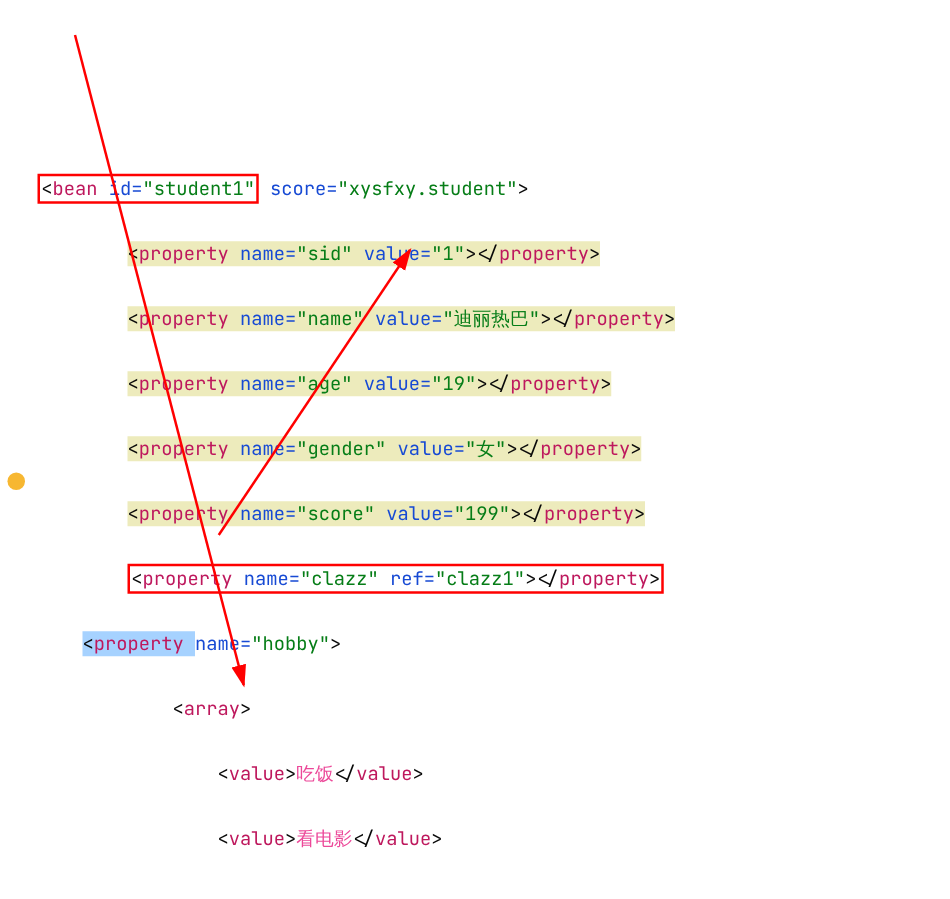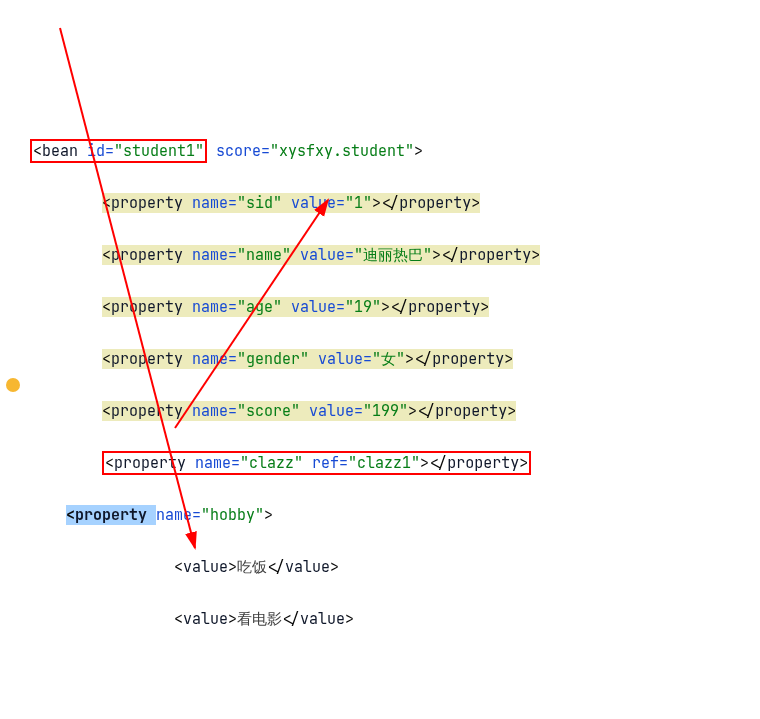--- a/index.html
+++ b/index.html
@@ -8,26 +8,26 @@
     font-family: "JetBrains Mono", "Consolas", "Menlo", monospace;
     font-size: 15px;
     line-height: 26px;
     background: #ffffff;
     color: #080808;
     position: relative;
     white-space: pre;
   }
   .line { display: block; white-space: pre; }
   .punct  { color: #080808; }
-  .tag    { color: #0f172a; }
+  .tag    { color: #be185d; }
   .attr   { color: #174AD4; }
   .val    { color: #067D17; }
-  .txt    { color: #404040; }
+  .txt    { color: #ec4899; }
   .hl     { background: #EDEBBC; }
-  .hl2    { background: #A6D2FF; font-weight: bold; }
+  .hl2    { background: #A6D2FF; }
   .redbox { border: 2px solid #FF0000; outline-offset: 0; padding: 0 1px; }
   .gutter-bulb {
     position: absolute;
     left: 6px;
     top: 378px;
     width: 14px; height: 14px;
     background: #f7b731;
     border-radius: 50%;
   }
   svg.arrows {
@@ -43,20 +43,21 @@
 
 <div>
 <span class="line"><span class="redbox"><span class="punct">&lt;</span><span class="tag">bean </span><span class="attr">id=</span><span class="val">"student1"</span></span><span class="attr"> score=</span><span class="val">"xysfxy.student"</span><span class="punct">&gt;</span></span>
 <span class="line">        <span class="hl"><span class="punct">&lt;</span><span class="tag">property </span><span class="attr">name=</span><span class="val">"sid"</span><span class="attr"> value=</span><span class="val">"1"</span><span class="punct">&gt;</span><span class="punct">&lt;/</span><span class="tag">property</span><span class="punct">&gt;</span></span></span>
 <span class="line">        <span class="hl"><span class="punct">&lt;</span><span class="tag">property </span><span class="attr">name=</span><span class="val">"name"</span><span class="attr"> value=</span><span class="val">"迪丽热巴"</span><span class="punct">&gt;</span><span class="punct">&lt;/</span><span class="tag">property</span><span class="punct">&gt;</span></span></span>
 <span class="line">        <span class="hl"><span class="punct">&lt;</span><span class="tag">property </span><span class="attr">name=</span><span class="val">"age"</span><span class="attr"> value=</span><span class="val">"19"</span><span class="punct">&gt;</span><span class="punct">&lt;/</span><span class="tag">property</span><span class="punct">&gt;</span></span></span>
 <span class="line">        <span class="hl"><span class="punct">&lt;</span><span class="tag">property </span><span class="attr">name=</span><span class="val">"gender"</span><span class="attr"> value=</span><span class="val">"女"</span><span class="punct">&gt;</span><span class="punct">&lt;/</span><span class="tag">property</span><span class="punct">&gt;</span></span></span>
 <span class="line">        <span class="hl"><span class="punct">&lt;</span><span class="tag">property </span><span class="attr">name=</span><span class="val">"score"</span><span class="attr"> value=</span><span class="val">"199"</span><span class="punct">&gt;</span><span class="punct">&lt;/</span><span class="tag">property</span><span class="punct">&gt;</span></span></span>
 <span class="line">        <span class="redbox"><span class="punct">&lt;</span><span class="tag">property </span><span class="attr">name=</span><span class="val">"clazz"</span><span class="attr"> ref=</span><span class="val">"clazz1"</span><span class="punct">&gt;</span><span class="punct">&lt;/</span><span class="tag">property</span><span class="punct">&gt;</span></span></span>
 <span class="line">    <span class="hl2"><span class="punct">&lt;</span><span class="tag">property </span></span><span class="attr">name=</span><span class="val">"hobby"</span><span class="punct">&gt;</span></span>
+<span class="line">            <span class="punct">&lt;</span><span class="tag">array</span><span class="punct">&gt;</span></span>
 <span class="line">                <span class="punct">&lt;</span><span class="tag">value</span><span class="punct">&gt;</span><span class="txt">吃饭</span><span class="punct">&lt;/</span><span class="tag">value</span><span class="punct">&gt;</span></span>
 <span class="line">                <span class="punct">&lt;</span><span class="tag">value</span><span class="punct">&gt;</span><span class="txt">看电影</span><span class="punct">&lt;/</span><span class="tag">value</span><span class="punct">&gt;</span></span>
 
 
 
 
 
 
 
 

